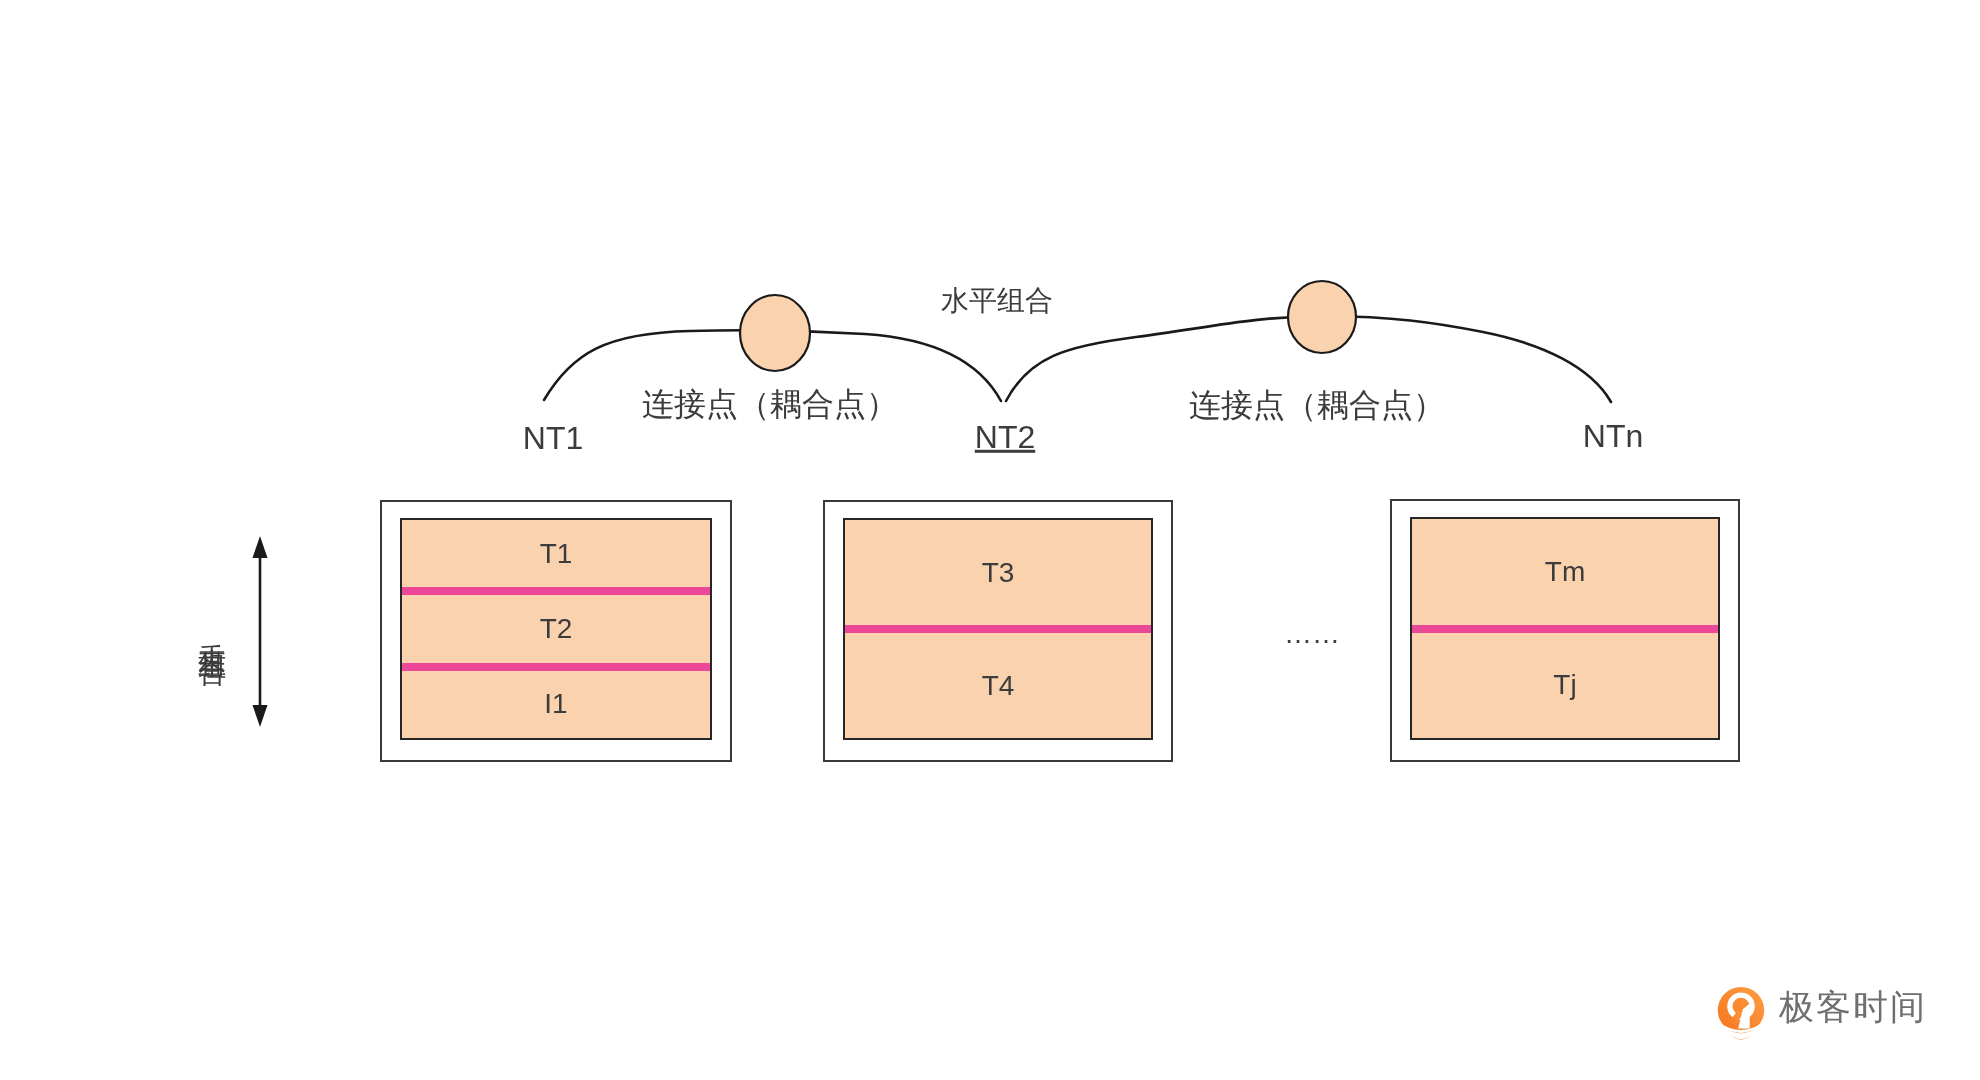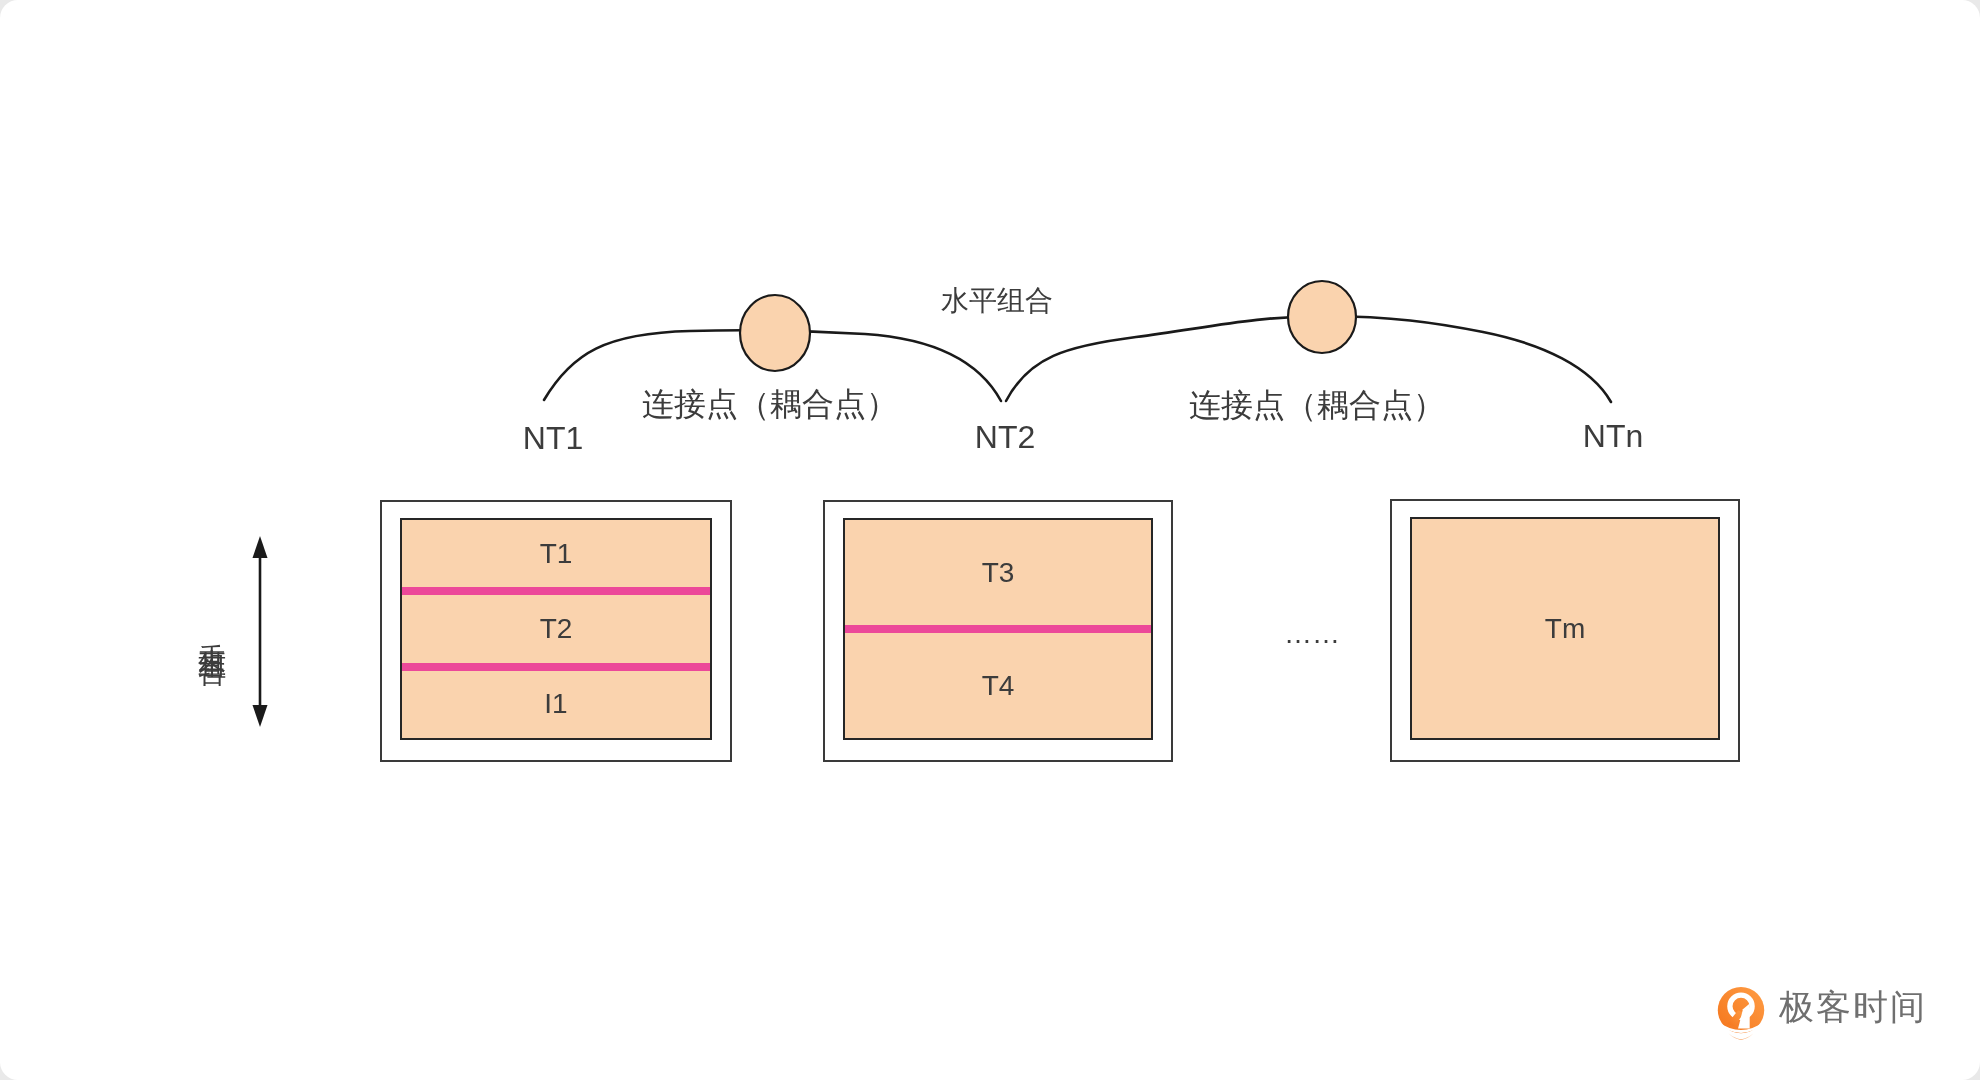--- a/index.html
+++ b/index.html
@@ -5,21 +5,20 @@
   :root{
     --background:#FFFFFF; --cell-fill:#FAD3AE; --shape-stroke:#1A1A1A;
     --box-border:#3A3A3A; --text:#3C3C3C; --logo-orange:#F4751C;
     --logo-orange-light:#FF9D45; --logo-text-gray:#6F6F6F;
   }
   html,body{margin:0;padding:0;background:#e9e9e9;}
   .stage{
     position:relative; width:1980px; height:1080px; overflow:hidden;
     background:var(--background,#fff);
     font-family:"Liberation Sans", sans-serif;
-    border-radius:18px;
   }
   .overlay{position:absolute; left:0; top:0; width:1980px; height:1080px;}
   .curve{fill:none; stroke:var(--shape-stroke,#1A1A1A); stroke-width:2.6; stroke-linecap:round;}
   .coupling{fill:var(--cell-fill,#FAD3AE); stroke:var(--shape-stroke,#1A1A1A); stroke-width:2.2;}
   .arrowline{stroke:var(--shape-stroke,#1A1A1A); stroke-width:2.6;}
   .arrowhead{fill:var(--shape-stroke,#1A1A1A);}
   .lbl{
     position:absolute; transform:translate(-50%,-50%);
     font-size:32px; color:var(--text,#3C3C3C); white-space:nowrap; line-height:1.2;
   }
@@ -68,21 +67,21 @@
       <polygon class="arrowhead" points="260,727 252.5,705 267.5,705"></polygon>
     </g>
   </svg>
 
   <div class="lbl big" style="left:997px; top:301px;">水平组合</div>
 
   <div class="lbl" style="left:770px; top:404px;">连接点（耦合点）</div>
   <div class="lbl" style="left:1317px; top:405px;">连接点（耦合点）</div>
 
   <div class="lbl" style="left:553px; top:438px;">NT1</div>
-  <div class="lbl" style="left:1005px; top:437px;">NT2</div>
+  <div class="lbl" style="left:1005px; top:437px;text-decoration:underline;">NT2</div>
   <div class="lbl" style="left:1613px; top:436px;">NTn</div>
 
   <div class="lbl vertical" style="left:212px; top:631px;">垂直组合</div>
 
   <div class="lbl big" style="left:1312px; top:634px;">……</div>
 
   <div class="node-box" style="left:380px; top:500px; width:352px; height:262px;">
     <div class="stack">
       <div class="cell">T1</div>
       <div class="cell">T2</div>
@@ -93,20 +92,21 @@
   <div class="node-box" style="left:823px; top:500px; width:350px; height:262px;">
     <div class="stack">
       <div class="cell">T3</div>
       <div class="cell">T4</div>
     </div>
   </div>
 
   <div class="node-box" style="left:1390px; top:499px; width:350px; height:263px;">
     <div class="stack">
       <div class="cell">Tm</div>
+      <div class="cell">Tj</div>
     </div>
   </div>
 
   <div class="logo">
     <svg width="58" height="62" viewBox="0 0 60 64" aria-hidden="true">
       <defs>
         <linearGradient id="gt-grad" x1="0" y1="1" x2="1" y2="0">
           <stop offset="0" style="stop-color:var(--logo-orange,#F4751C)"></stop>
           <stop offset="1" style="stop-color:var(--logo-orange-light,#FF9D45)"></stop>
         </linearGradient>

